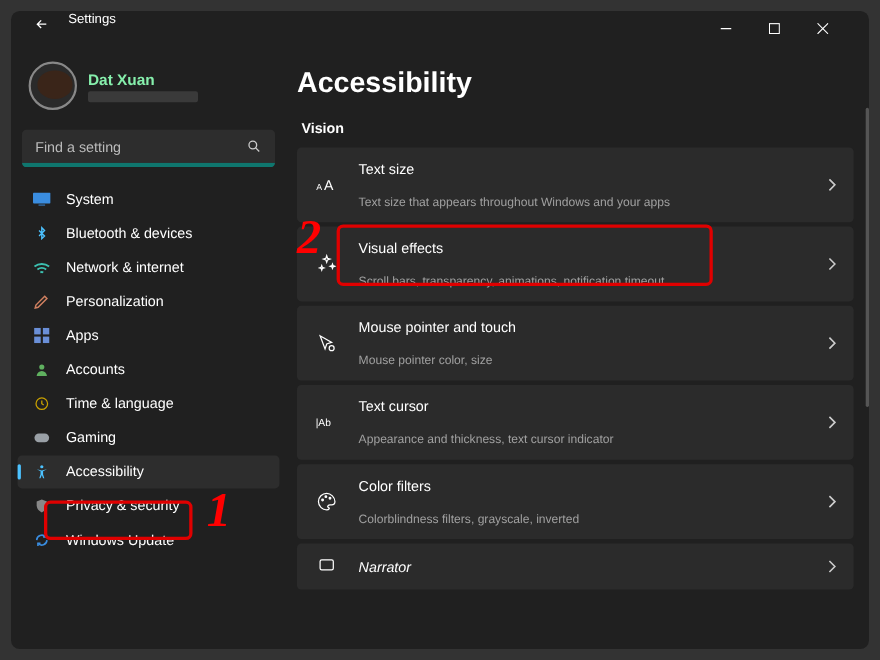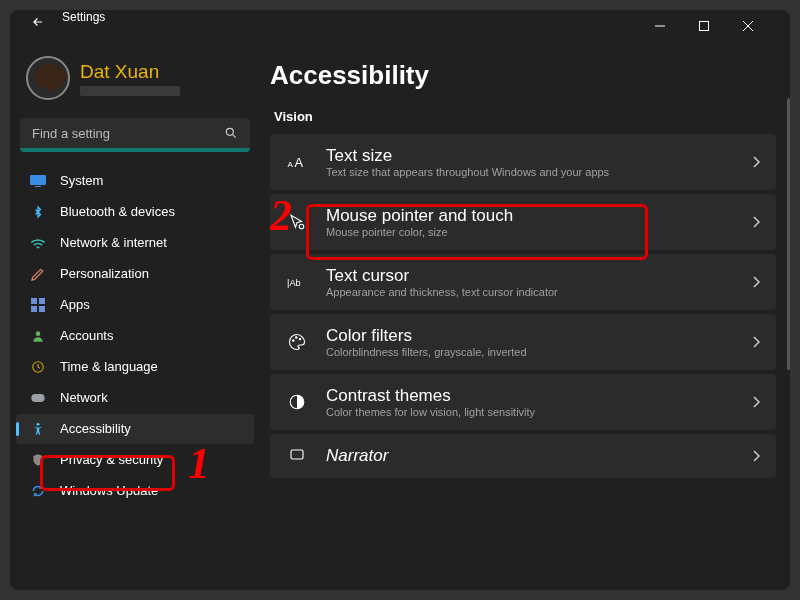--- a/index.html
+++ b/index.html
@@ -8,36 +8,36 @@
   .titlebar { height: 32px; display: flex; align-items: flex-start; padding: 0 20px 0 16px; }
   .back { width: 24px; height: 24px; display: flex; align-items: center; justify-content: center; color: #fff; cursor: pointer; }
   .titlebar .title { color: #fff; font-size: 12px; margin-left: 12px; }
   .wincontrols { margin-left: auto; display: flex; }
   .wincontrols div { width: 44px; height: 32px; display: flex; align-items: center; justify-content: center; color: #fff; cursor: pointer; }
   .body { flex: 1; display: flex; overflow: hidden; }
   .sidebar { width: 250px; display: flex; flex-direction: column; padding: 8px 0 8px 0; }
   .profile { display: flex; align-items: center; padding: 6px 16px 14px 16px; gap: 10px; }
   .avatar { width: 44px; height: 44px; border-radius: 50%; background: radial-gradient(circle at 50% 45%, #f2d0b0 0 34%, #2a2a2a 35% 100%); position: relative; border:2px solid #888;}
   .avatar::after{content:"";position:absolute;top:6px;left:6px;width:32px;height:26px;border-radius:50%;background:#3a2519;}
-  .pname { color: #eab308; font-size: 19px; }
+  .pname { color: #86efac; font-size: 14px; font-weight: bold; }
   .pmail { width: 100px; height: 10px; background: #3a3a3a; border-radius: 2px; margin-top: 3px; }
   .search { margin: 4px 10px 10px 10px; background: #2d2d2d; border-bottom: 4px solid #0f766e; border-radius: 4px; height: 34px; display: flex; align-items: center; padding: 0 12px; color: #ccc; font-size: 13px; }
   .search span { flex: 1; color: #bbb; }
   .nav { display: flex; flex-direction: column; padding: 4px 6px; gap: 1px; }
   .nav-item { display: flex; gap: 14px; padding: 7px 14px; border-radius: 4px; cursor: pointer; color: #fff; font-size: 13px; position: relative; }
   .nav-item.active { background: #2d2d2d; }
   .nav-item.active::before { content:""; position:absolute; left:0; top:8px; bottom:8px; width:3px; background:#4cc2ff; border-radius:2px;}
   .nicon { width: 16px; height: 16px; display: inline-flex; align-items: center; justify-content: center; }
   .main { flex: 1; padding: 18px 4px 0 10px; overflow-y: auto; position: relative; }
   .main h1 { color: #fff; font-size: 26px; font-weight: 600; margin-bottom: 18px; }
   .section-label { color: #fff; font-size: 13px; font-weight:600; margin: 0 0 10px 4px; }
   .card { background: #2b2b2b; border-radius: 4px; padding: 12px 16px; margin: 0 10px 4px 0; display: flex; align-items: center; gap: 18px; cursor: pointer; position: relative; }
   .cicon { width: 22px; display:flex; align-items:center; justify-content:center; color:#fff; }
-  .ctext .t { color: #fff; font-size: 17px; }
-  .ctext .d { color: #a0a0a0; font-size: 11px; margin-top: 0; }
+  .ctext .t { color: #fff; font-size: 13px; }
+  .ctext .d { color: #a0a0a0; font-size: 11px; margin-top: 17px; }
   .chev { margin-left: auto; color: #ccc; }
   .highlight-red { position:absolute; border:3px solid #e00000; border-radius:6px; pointer-events:none; }
   .annot { position:absolute; color:#ff0000; font-size:44px; font-weight:900; font-style:italic; pointer-events:none; font-family: Georgia, serif;}
   .scroll-track{position:absolute; right:0; top:56px; bottom:220px; width:3px; background:#555; border-radius:2px;}
   svg { display:block; }
 </style>
 </head>
 <body>
 
 <div class="window">
@@ -147,21 +147,21 @@
               </svg>
             </span>
             <span>Time &amp; language</span>
           </div>
         <div class="nav-item">
             <span class="nicon">
               <svg width="16" height="12" viewBox="0 0 24 16" fill="#9aa0a6">
                 <rect x="2" y="2" width="20" height="12" rx="6"></rect>
               </svg>
             </span>
-            <span>Network</span>
+            <span>Gaming</span>
           </div>
         <div class="nav-item active">
             <span class="nicon">
               <svg width="14" height="14" viewBox="0 0 24 24" fill="#4cc2ff">
                 <circle cx="12" cy="4" r="2.5"></circle>
                 <path d="M4 8l8 2 8-2-6 3v5l2 6h-2l-2-5-2 5H8l2-6v-5z"></path>
               </svg>
             </span>
             <span>Accessibility</span>
           </div>
@@ -200,20 +200,36 @@
             <div class="t">Text size</div>
             <div class="d">Text size that appears throughout Windows and your apps</div>
           </div>
         <div class="chev">
             <svg width="8" height="12" viewBox="0 0 8 12" fill="none" stroke="#ccc" stroke-width="1.5">
               <path d="M2 1l5 5-5 5"></path>
             </svg>
           </div>
       </div>
 
+      <div class="card">
+        <div class="cicon">
+            <svg width="18" height="18" viewBox="0 0 24 24" fill="none" stroke="#fff" stroke-width="1.5">
+              <path d="M12 2l1 3 3 1-3 1-1 3-1-3-3-1 3-1zM19 12l.7 2 2 .7-2 .7-.7 2-.7-2-2-.7 2-.7zM6 14l.7 2 2 .7-2 .7-.7 2-.7-2-2-.7 2-.7z"></path>
+            </svg>
+          </div>
+        <div class="ctext">
+            <div class="t">Visual effects</div>
+            <div class="d">Scroll bars, transparency, animations, notification timeout</div>
+          </div>
+        <div class="chev">
+            <svg width="8" height="12" viewBox="0 0 8 12" fill="none" stroke="#ccc" stroke-width="1.5">
+              <path d="M2 1l5 5-5 5"></path>
+            </svg>
+          </div>
+      </div>
 
       <div class="card">
         <div class="cicon">
             <svg width="18" height="18" viewBox="0 0 24 24" fill="none" stroke="#fff" stroke-width="1.5">
               <path d="M4 3l6 16 2-6 6-2z"></path>
               <circle cx="18" cy="18" r="3"></circle>
             </svg>
           </div>
         <div class="ctext">
             <div class="t">Mouse pointer and touch</div>
@@ -257,37 +273,20 @@
             <div class="t">Color filters</div>
             <div class="d">Colorblindness filters, grayscale, inverted</div>
           </div>
         <div class="chev">
             <svg width="8" height="12" viewBox="0 0 8 12" fill="none" stroke="#ccc" stroke-width="1.5">
               <path d="M2 1l5 5-5 5"></path>
             </svg>
           </div>
       </div>
 
-      <div class="card">
-        <div class="cicon">
-            <svg width="18" height="18" viewBox="0 0 24 24">
-              <circle cx="12" cy="12" r="9" fill="none" stroke="#fff" stroke-width="1.5"></circle>
-              <path d="M12 3a9 9 0 010 18z" fill="#fff"></path>
-            </svg>
-          </div>
-        <div class="ctext">
-            <div class="t">Contrast themes</div>
-            <div class="d">Color themes for low vision, light sensitivity</div>
-          </div>
-        <div class="chev">
-            <svg width="8" height="12" viewBox="0 0 8 12" fill="none" stroke="#ccc" stroke-width="1.5">
-              <path d="M2 1l5 5-5 5"></path>
-            </svg>
-          </div>
-      </div>
 
       <div class="card" style="margin-bottom:0;font-style:italic;">
         <div class="cicon">
             <svg width="18" height="18" viewBox="0 0 24 24" fill="none" stroke="#fff" stroke-width="1.5">
               <rect x="4" y="4" width="16" height="12" rx="2"></rect>
             </svg>
           </div>
         <div class="ctext">
             <div class="t">Narrator</div>
           </div>

